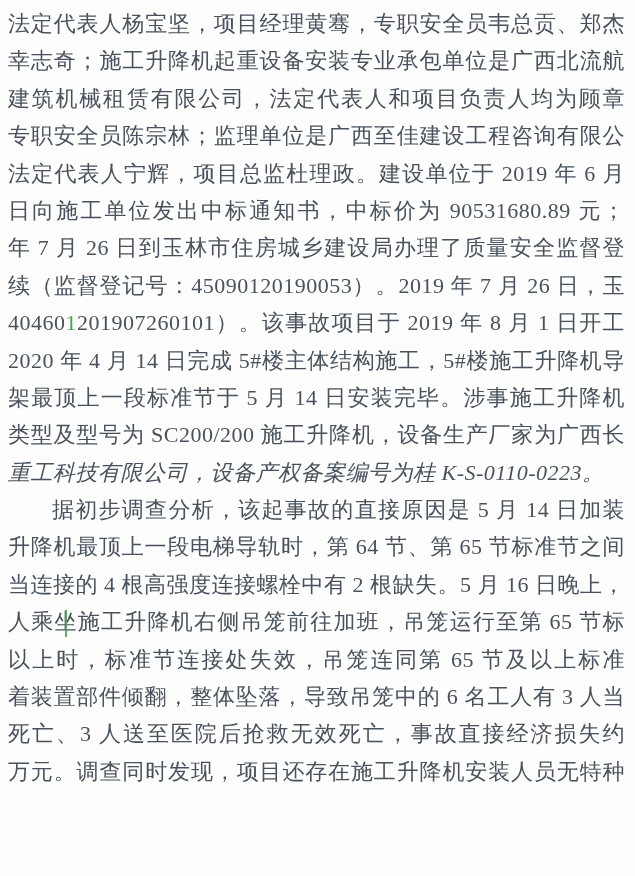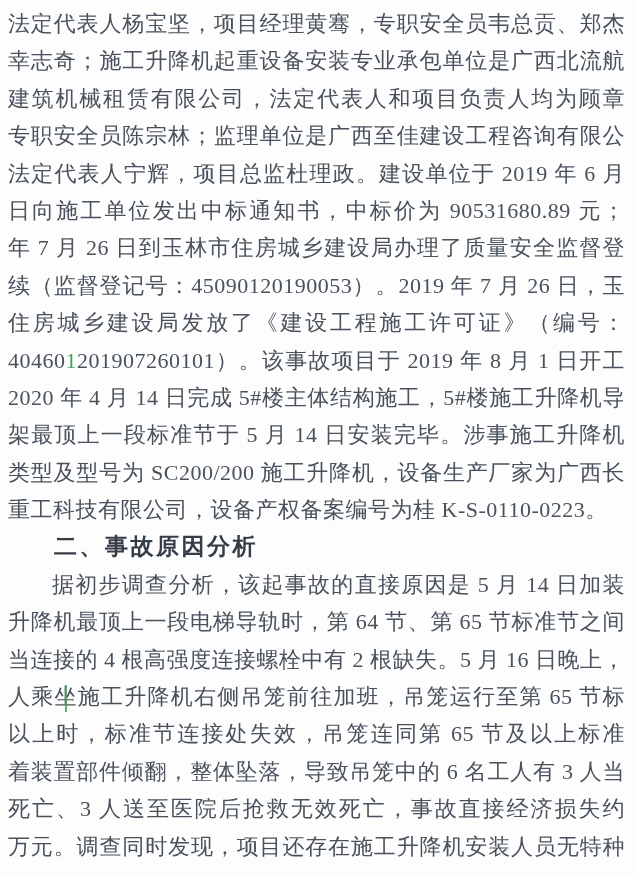--- a/index.html
+++ b/index.html
@@ -24,20 +24,21 @@
     line-height: 37.4px;
     color: var(--ink, #49525c);
     text-align: justify;
     text-align-last: justify;
     letter-spacing: 0.5px;
     overflow: hidden;
   }
   .line.nojust {
     text-align: left;
     text-align-last: left;
+    font-style: italic;
   }
   .line.indent2 {
     text-indent: 2em;
   }
   .line.heading {
     font-family: "Liberation Sans", "DejaVu Sans", sans-serif;
     font-weight: 700;
     font-size: 23px;
     color: var(--heading-ink, #343c45);
     text-align: left;
@@ -68,27 +69,25 @@
 
 <div class="doc">
     <div class="line"><span>法定代表人杨宝坚，项目经理黄骞，专职安全员韦总贡、郑杰松、</span></div>
     <div class="line"><span>幸志奇；施工升降机起重设备安装专业承包单位是广西北流航博</span></div>
     <div class="line"><span>建筑机械租赁有限公司，法定代表人和项目负责人均为顾章保，</span></div>
     <div class="line"><span>专职安全员陈宗林；监理单位是广西至佳建设工程咨询有限公司，</span></div>
     <div class="line"><span>法定代表人宁辉，项目总监杜理政。建设单位于 2019 年 6 月 26</span></div>
     <div class="line"><span>日向施工单位发出中标通知书，中标价为 90531680.89 元；2019</span></div>
     <div class="line"><span>年 7 月 26 日到玉林市住房城乡建设局办理了质量安全监督登记手</span></div>
     <div class="line"><span>续（监督登记号：45090120190053）。2019 年 7 月 26 日，玉林市</span></div>
-    <div class="line"><span>住房城乡建设局发放了《建设工程施工许可证》（编号：</span></div>
     <div class="line"><span>40460</span><span class="green-text">1</span><span>201907260101）。该事故项目于 2019 年 8 月 1 日开工建设，</span></div>
     <div class="line"><span>2020 年 4 月 14 日完成 5#楼主体结构施工，5#楼施工升降机导轨</span></div>
     <div class="line"><span>架最顶上一段标准节于 5 月 14 日安装完毕。涉事施工升降机设备</span></div>
     <div class="line"><span>类型及型号为 SC200/200 施工升降机，设备生产厂家为广西长航</span></div>
     <div class="line nojust"><span>重工科技有限公司，设备产权备案编号为桂 K-S-0110-0223。</span></div>
-    <div class="line heading nojust indent2"><span>二、事故原因分析</span></div>
     <div class="line indent2"><span>据初步调查分析，该起事故的直接原因是 5 月 14 日加装施工</span></div>
     <div class="line"><span>升降机最顶上一段电梯导轨时，第 64 节、第 65 节标准节之间应</span></div>
     <div class="line"><span>当连接的 4 根高强度连接螺栓中有 2 根缺失。5 月 16 日晚上，工</span></div>
     <div class="line"><span>人乘</span><span class="green-stroke">坐</span><span>施工升降机右侧吊笼前往加班，吊笼运行至第 65 节标准节</span></div>
     <div class="line"><span>以上时，标准节连接处失效，吊笼连同第 65 节及以上标准节、附</span></div>
     <div class="line"><span>着装置部件倾翻，整体坠落，导致吊笼中的 6 名工人有 3 人当场</span></div>
     <div class="line"><span>死亡、3 人送至医院后抢救无效死亡，事故直接经济损失约 1000</span></div>
     <div class="line"><span>万元。调查同时发现，项目还存在施工升降机安装人员无特种作</span></div>
   </div>
 

